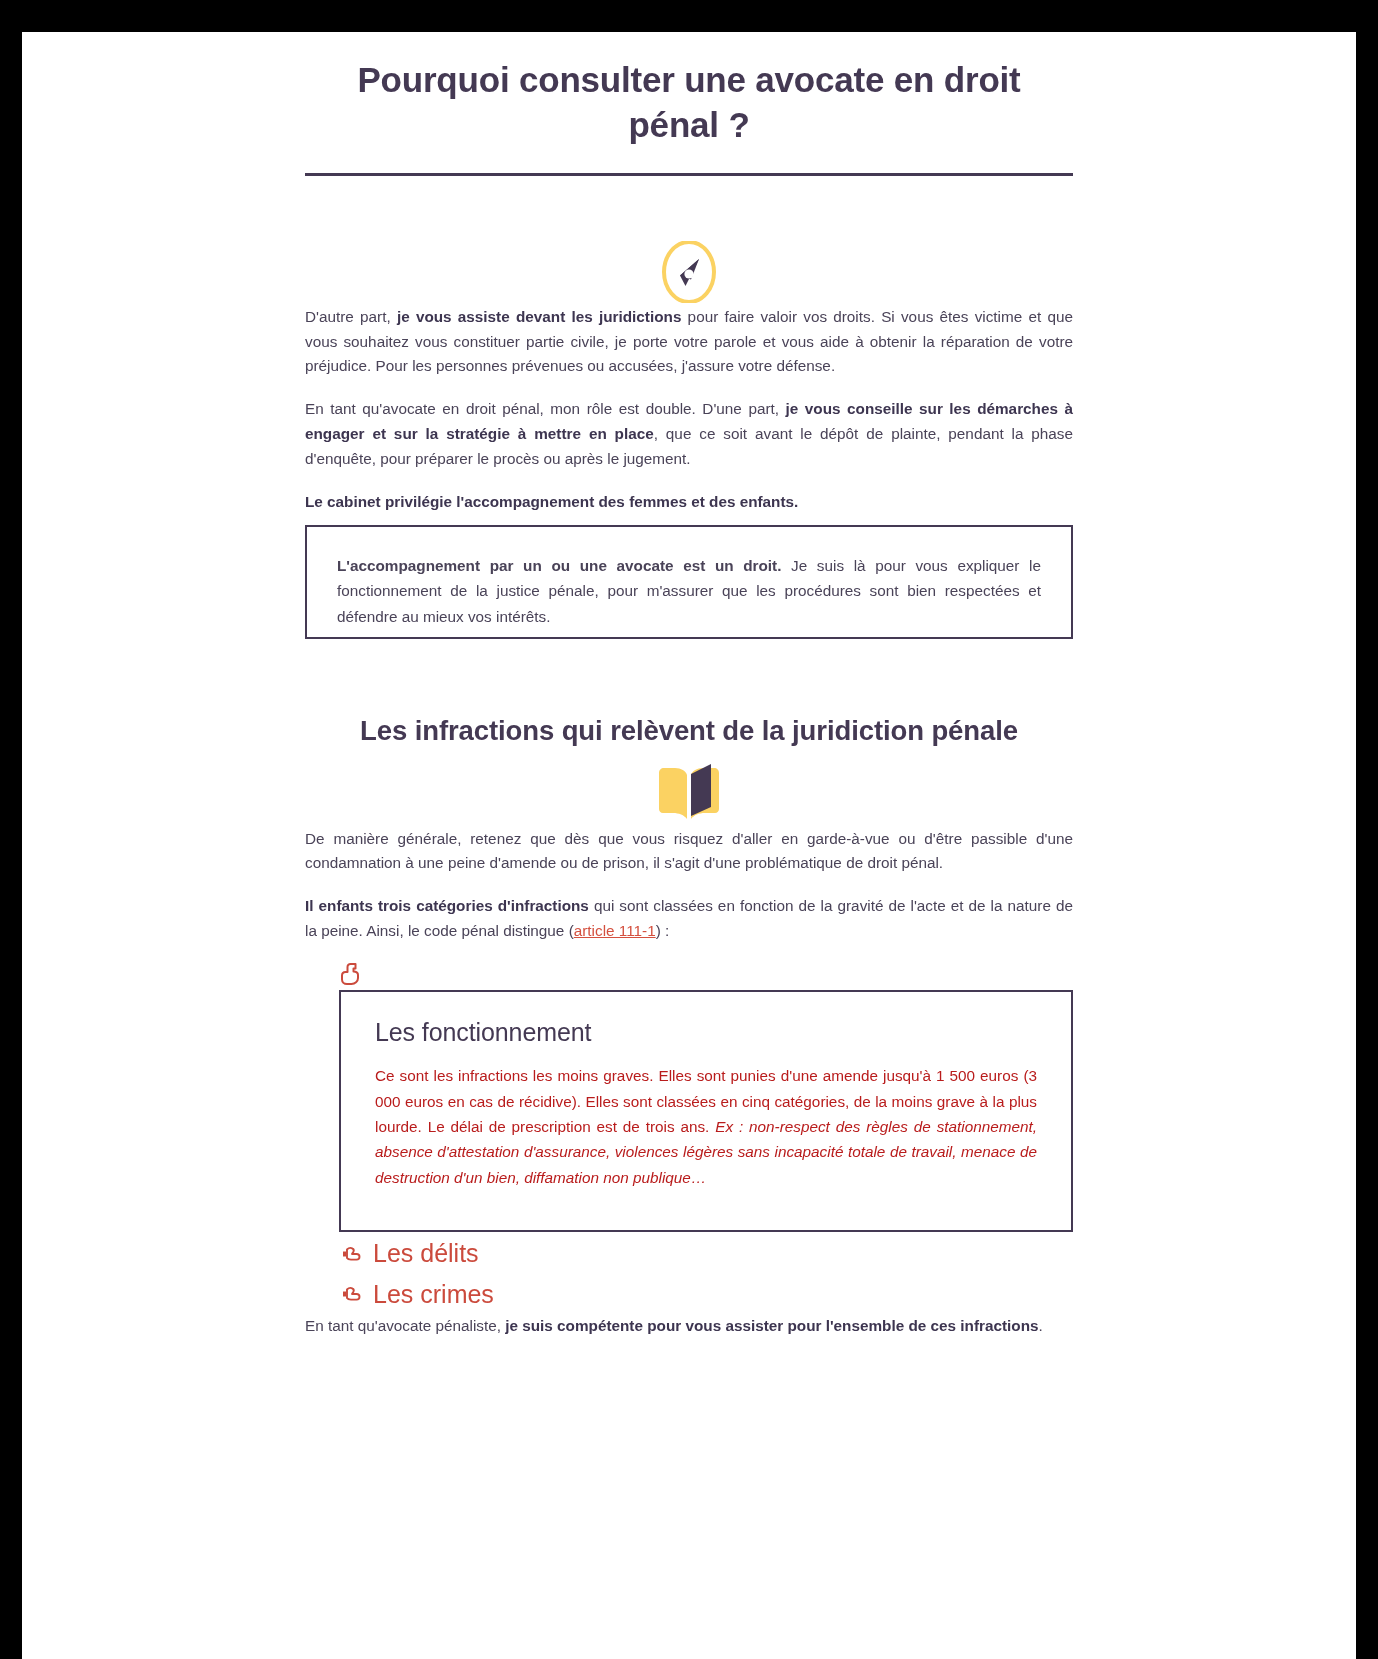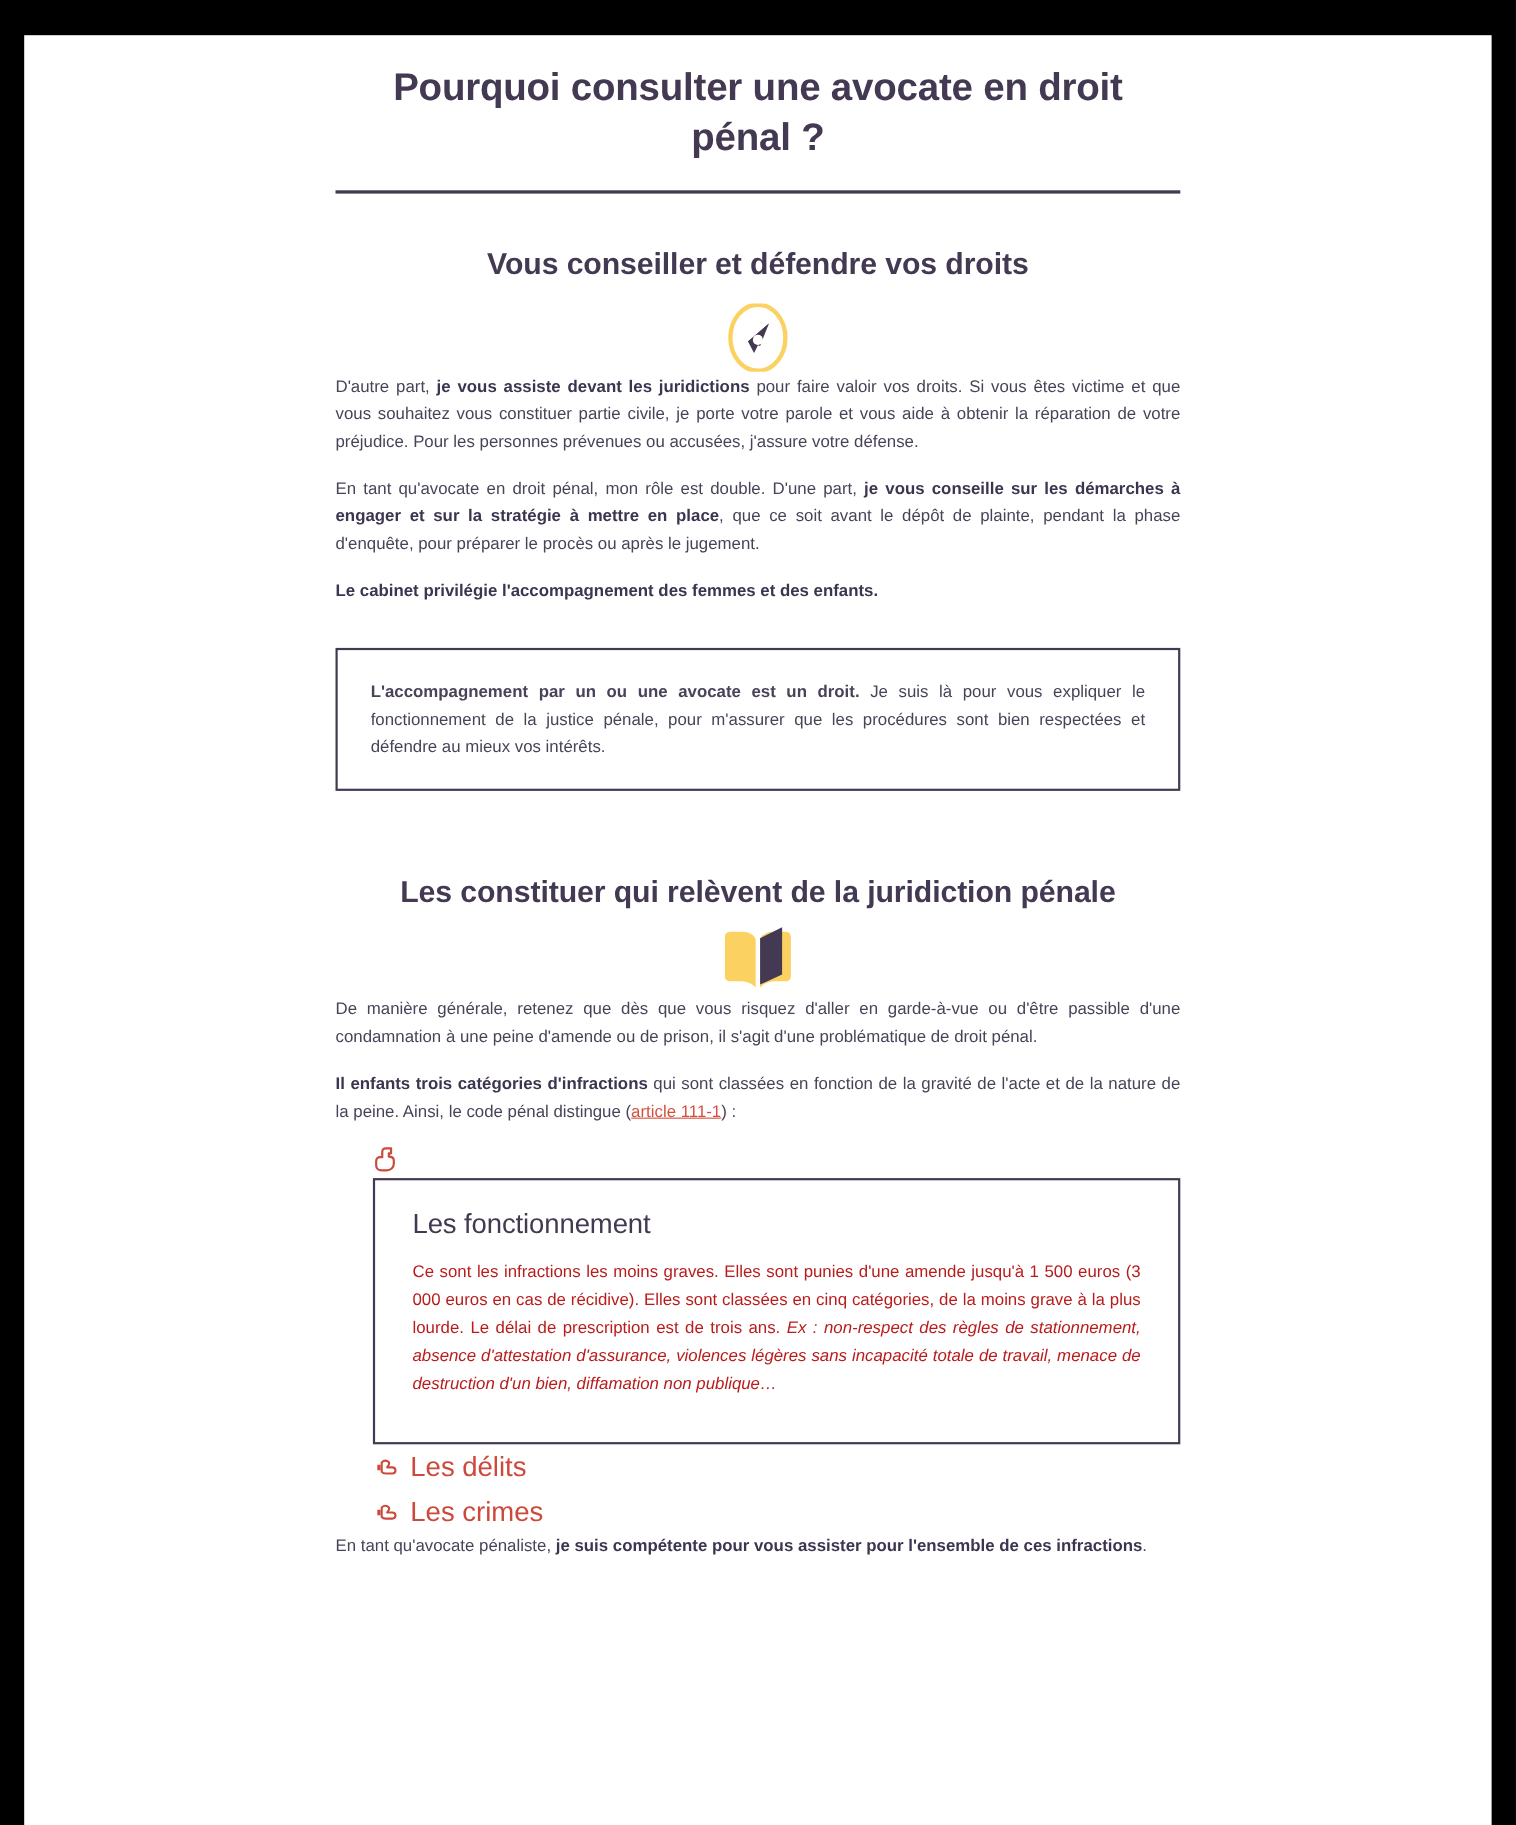--- a/index.html
+++ b/index.html
@@ -82,22 +82,22 @@
     color: #d4503f;
     text-decoration: underline;
     cursor: pointer;
   }
 
   .first-para { margin-top: 36px; }
 
   
   .callout {
     border: 2.5px solid #443953;
-    padding: 26px 30px 24px 30px;
-    margin-top: 38px;
+    padding: 26px 30px 8px 30px;
+    margin-top: 10px;
   }
   .callout p {
     font-size: 15.3px;
     line-height: 1.65;
     color: #4a4358;
     text-align: justify;
     margin: 0;
   }
 
   
@@ -146,21 +146,20 @@
 </head>
 <body>
 
 <div class="page-frame">
   <div class="content">
 
     <h1 class="page-title">Pourquoi consulter une avocate en droit pénal ?</h1>
     <div class="title-rule"></div>
 
     <div class="section">
-      <h2 class="section-title">Vous conseiller et défendre vos droits</h2>
 
       <div class="icon-wrap">
         <span>
           <svg width="62" height="62" viewBox="0 0 62 62" aria-hidden="true">
             <ellipse cx="31" cy="31" rx="25" ry="30" fill="none" stroke="#FBD262" stroke-width="4"></ellipse>
             <path d="M41 18 L27.5 45 L22 34.5 Z" fill="#443953"></path>
             <path d="M41 18 L22 34.5 L33 38.5 Z" fill="#443953"></path>
             <circle cx="31" cy="33" r="4.6" fill="#FFFFFF"></circle>
           </svg>
         </span>
@@ -181,21 +180,21 @@
       </div>
 
       <div class="callout">
         <p>
           <b>L'accompagnement par un ou une avocate est un droit.</b><span> Je suis là pour vous expliquer le fonctionnement de la justice pénale, pour m'assurer que les procédures sont bien respectées et défendre au mieux vos intérêts.</span>
         </p>
       </div>
     </div>
 
     <div class="section" style="padding-top:74px;">
-      <h2 class="section-title">Les constituer qui relèvent de la juridiction pénale</h2>
+      <h2 class="section-title">Les infractions qui relèvent de la juridiction pénale</h2>
 
       <div class="icon-wrap" style="margin-top:16px;">
         <span>
           <svg width="72" height="66" viewBox="0 0 72 66" aria-hidden="true">
             <path d="M6 12 C6 9 8 7 11 7 L22 7 C28 7 33 10 34 14 L34 58 C31 54 26 52 20 52 L10 52 C7.5 52 6 50 6 48 Z" fill="#FBD262"></path>
             <path d="M66 12 C66 9 64 7 61 7 L50 7 C44 7 39 10 38 14 L38 58 C41 54 46 52 52 52 L62 52 C64.5 52 66 50 66 48 Z" fill="#FBD262"></path>
             <path d="M38 13 L58 3 L58 46 L38 55 Z" fill="#443953"></path>
           </svg>
         </span>
       </div>

